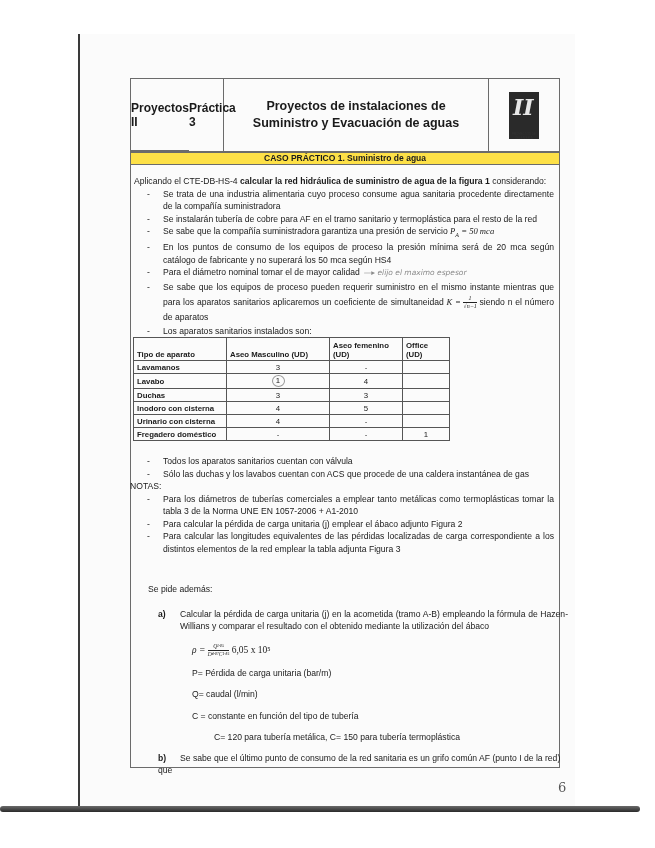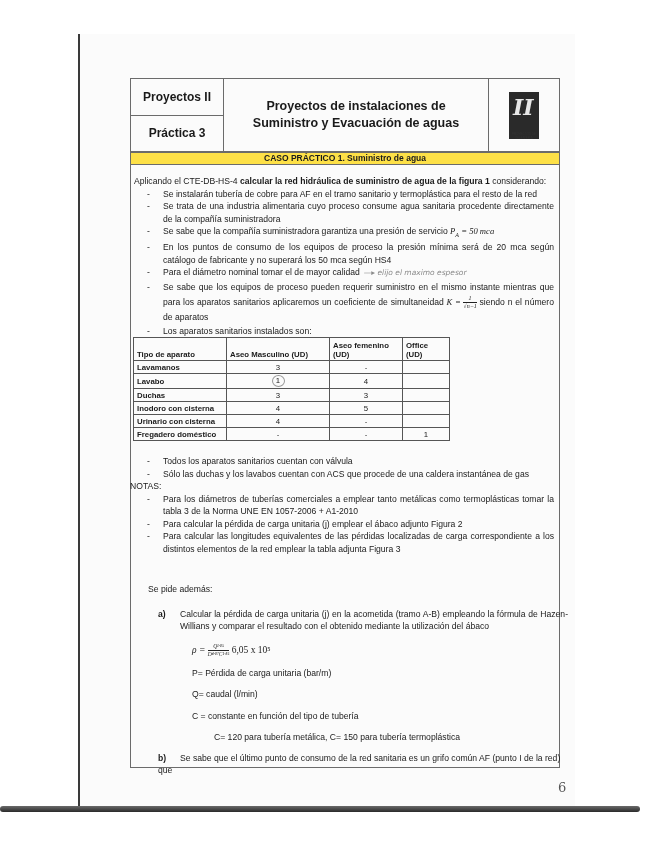--- a/index.html
+++ b/index.html
@@ -16,21 +16,21 @@
     background:linear-gradient(#6a6a6a,#2a2a2a); border-radius:3px;
   }
   .box {
     position:absolute; left:130px; top:78px; width:430px; height:690px;
     border:1px solid #6b6b6b; border-top:none; box-sizing:border-box;
   }
   .hdr {
     position:absolute; left:130px; top:78px; width:430px; height:74px;
     border:1px solid #6b6b6b; box-sizing:border-box; display:flex;
   }
-  .hdr-left { width:92px; border-right:1px solid #6b6b6b; display:flex; flex-direction:column; }
+  .hdr-left { width:92px; border-right:1px solid #6b6b6b; display:flex; flex-direction:row; }
   .hdr-left div { flex:1; display:flex; align-items:center; justify-content:center; font-weight:bold; font-size:12px; }
   .hdr-left div:first-child { border-bottom:1px solid #6b6b6b; }
   .hdr-mid { flex:1; display:flex; align-items:center; justify-content:center; text-align:center; font-weight:bold; font-size:12.5px; line-height:17px; padding:0 12px; border-right:1px solid #6b6b6b; }
   .hdr-right { width:70px; display:flex; align-items:center; justify-content:center; }
   .logo { width:30px; height:47px; background:#2a2a2a; position:relative; }
   .logo span { position:absolute; color:#e8e8e8; font-family:"DejaVu Serif", serif; font-weight:bold; font-size:22px; left:4px; top:2px; font-style:italic; }
   .logo-cap { position:absolute; font-size:3px; color:#333; left:-4px; top:40px; width:38px; text-align:center; line-height:4px; }
   .band {
     position:absolute; left:130px; top:152px; width:430px; height:13px;
     background:#fde047; border:1px solid #6b6b6b; box-sizing:border-box;
@@ -76,22 +76,22 @@
   </div>
 </div>
 
 <div class="band">CASO PRÁCTICO 1. Suministro de agua</div>
 
 <div class="txt intro">
   <div>
     <span>Aplicando el CTE-DB-HS-4 </span><b>calcular la red hidráulica de suministro de agua de la figura 1</b><span> considerando:</span>
   </div>
   <ul class="dash">
+    <li>Se trata de una industria alimentaria cuyo proceso consume agua sanitaria procedente directamente de la compañía suministradora</li>
     <li>Se instalarán tubería de cobre para AF en el tramo sanitario y termoplástica para el resto de la red</li>
-    <li>Se trata de una industria alimentaria cuyo proceso consume agua sanitaria procedente directamente de la compañía suministradora</li>
     <li><span>Se sabe que la compañía suministradora garantiza una presión de servicio </span> <span class="math"><span>P</span><sub style="font-size:6px">A</sub><span> = 50 mca</span></span></li>
     <li>En los puntos de consumo de los equipos de proceso la presión mínima será de 20 mca según catálogo de fabricante y no superará los 50 mca según HS4</li>
     <li><span>Para el diámetro nominal tomar el de mayor calidad</span><span class="note">—▸ elijo el maximo espesor</span></li>
     <li style="line-height:15px"><span>Se sabe que los equipos de proceso pueden requerir suministro en el mismo instante mientras que para los aparatos sanitarios aplicaremos un coeficiente de simultaneidad </span><span class="math"><span>K = </span><span class="frac"><span class="n">1</span><span>√n−1</span></span></span><span> siendo n el número de aparatos</span></li>
     <li>Los aparatos sanitarios instalados son:</li>
   </ul>
 </div>
 
 <table class="ap">
   <tbody>

